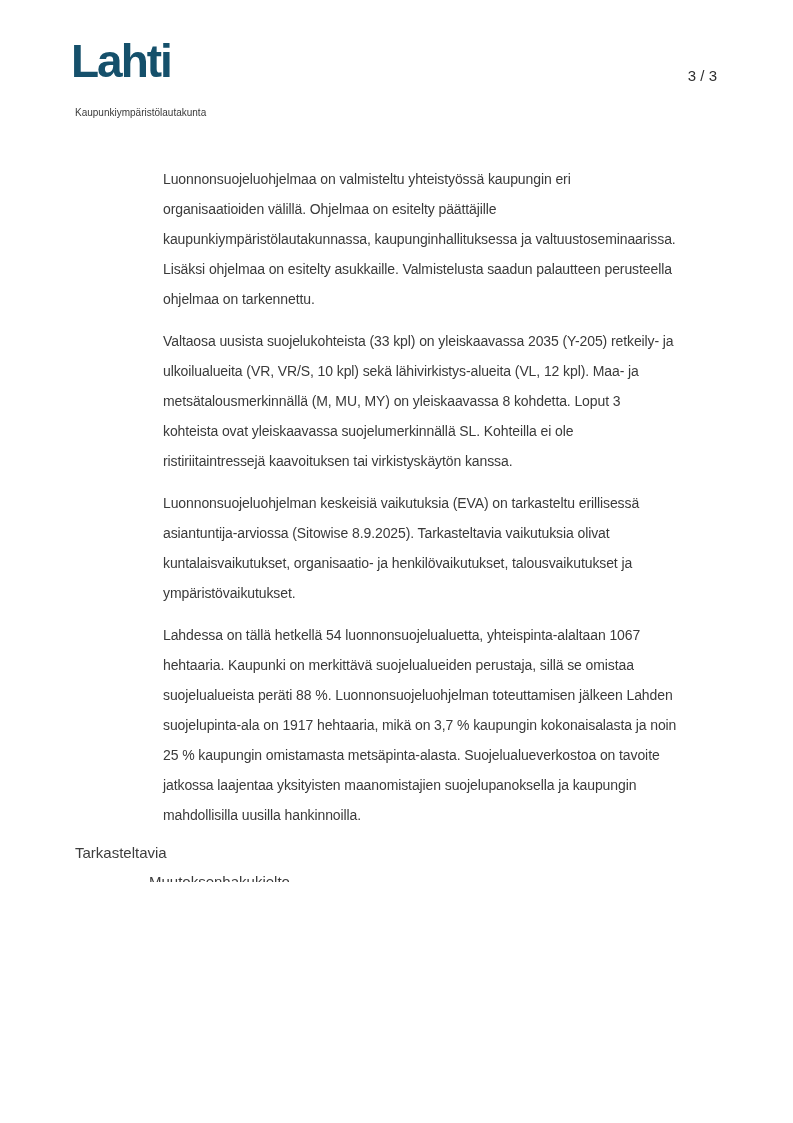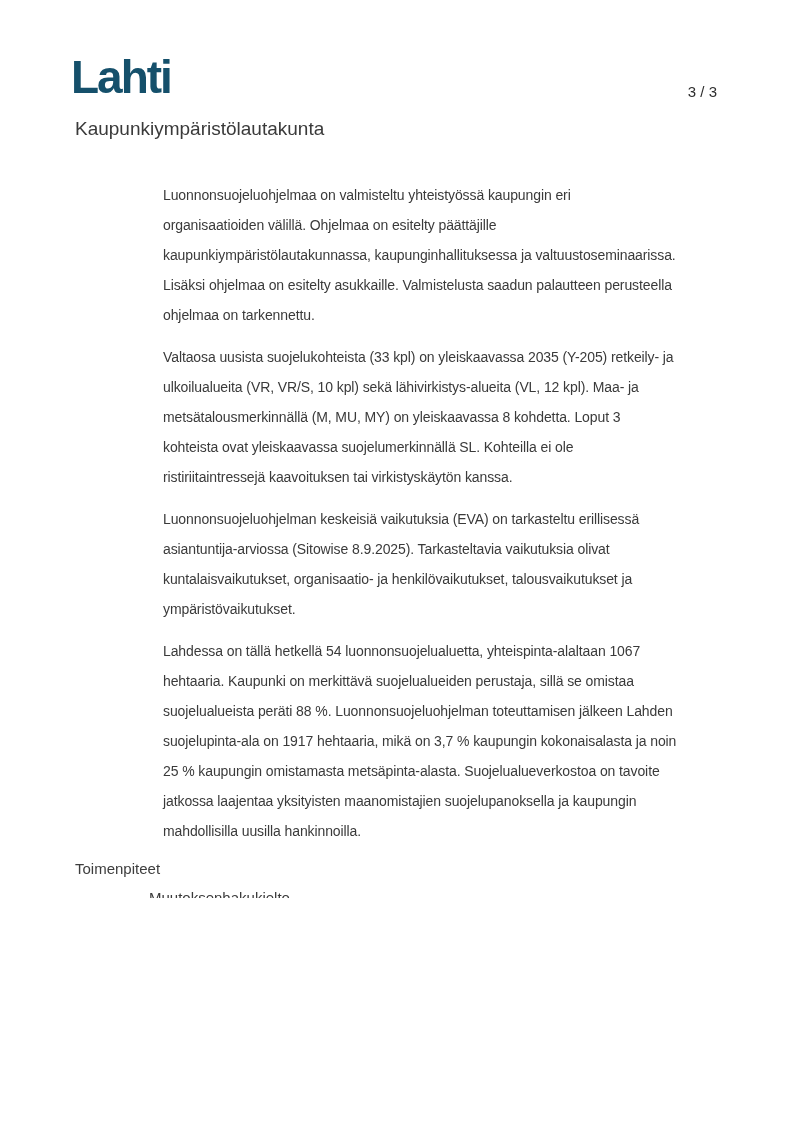--- a/index.html
+++ b/index.html
@@ -5,21 +5,21 @@
   :root {
     --brand: #15506B;
     --text: #3A3A3A;
   }
   * { margin: 0; padding: 0; box-sizing: border-box; }
   html, body { background: #ffffff; }
   .page {
     position: relative;
     width: 793px;
     height: 882px;
-    margin: 16px auto;
+    margin: 0 auto;
     background: #ffffff;
     font-family: "Liberation Sans", sans-serif;
     color: var(--text);
     overflow: hidden;
   }
   .logo {
     position: absolute;
     left: 71px;
     top: 34px;
     font-size: 46px;
@@ -34,21 +34,21 @@
     font-size: 15px;
     color: #2e2e2e;
   }
   .header-row {
     position: absolute;
     left: 75px;
     right: 86px;
     top: 103px;
     display: flex;
     justify-content: space-between;
-    font-size: 19px;
+    font-size: 10px;
     line-height: 20px;
     color: var(--text);
     gap: 39px;
   }
   .body-block {
     position: absolute;
     left: 163px;
     top: 164px;
     width: 585px;
   }
@@ -110,19 +110,19 @@
 ympäristövaikutukset.</p>
     <p class="para">Lahdessa on tällä hetkellä 54 luonnonsuojelualuetta, yhteispinta-alaltaan 1067
 hehtaaria. Kaupunki on merkittävä suojelualueiden perustaja, sillä se omistaa
 suojelualueista peräti 88 %. Luonnonsuojeluohjelman toteuttamisen jälkeen Lahden
 suojelupinta-ala on 1917 hehtaaria, mikä on 3,7 % kaupungin kokonaisalasta ja noin
 25 % kaupungin omistamasta metsäpinta-alasta. Suojelualueverkostoa on tavoite
 jatkossa laajentaa yksityisten maanomistajien suojelupanoksella ja kaupungin
 mahdollisilla uusilla hankinnoilla.</p>
   </div>
 
-  <div class="section-heading appeal-heading">Toimenpiteet</div>
+  <div class="section-heading appeal-heading">Tarkasteltavia</div>
   <div class="section-content appeal-content">Muutoksenhakukielto</div>
 
   <div class="section-heading actions-heading">Muutoksenhaku</div>
   <div class="section-content actions-content">Loput: kh</div>
 
 </div>
 
 </body></html>

